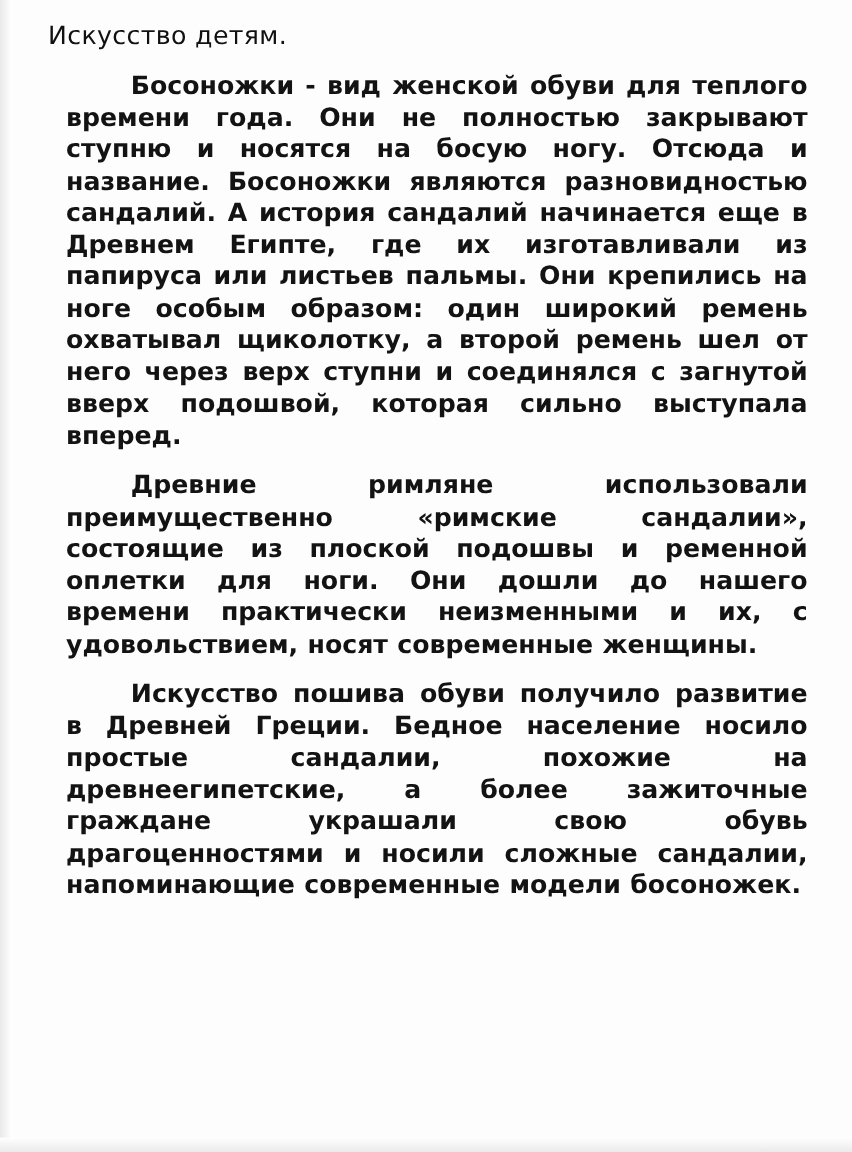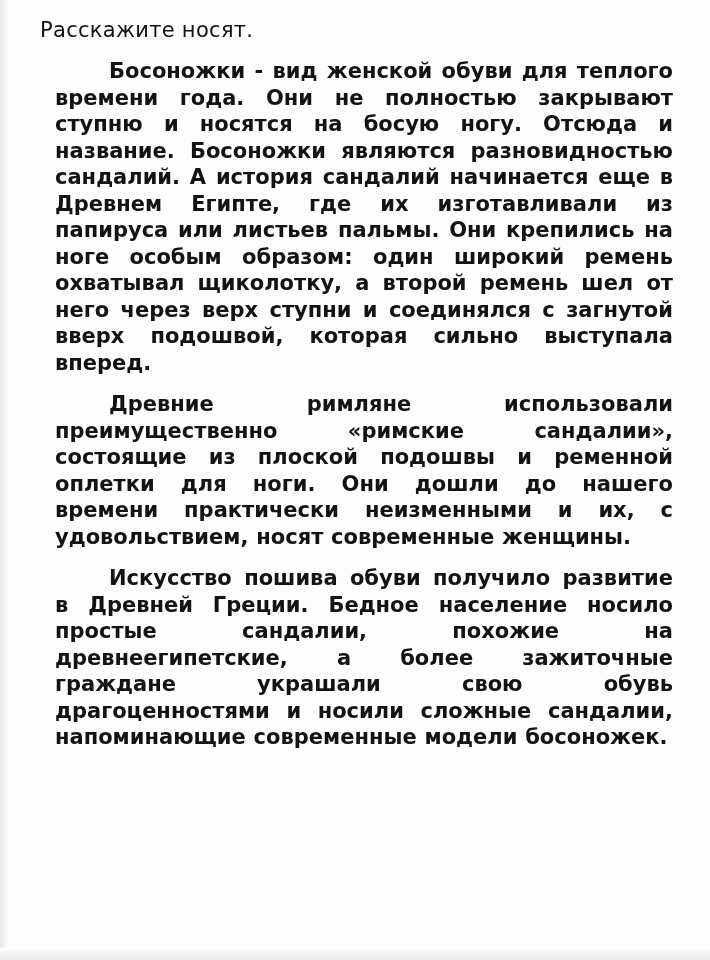--- a/index.html
+++ b/index.html
@@ -85,21 +85,21 @@
     white-space: nowrap;
     user-select: none;
   }
 </style>
 </head>
 <body>
 
 <div id="page">
 
   <div id="content">
-    <h1 class="doc-title">Расскажите носят.</h1>
+    <h1 class="doc-title">Искусство детям.</h1>
 
     <p class="doc-paragraph">Босоножки - вид женской обуви для теплого времени года. Они не полностью закрывают ступню и носятся на босую ногу. Отсюда и название. Босоножки являются разновидностью сандалий. А история сандалий начинается еще в Древнем Египте, где их изготавливали из папируса или листьев пальмы. Они крепились на ноге особым образом: один широкий ремень охватывал щиколотку, а второй ремень шел от него через верх ступни и соединялся с загнутой вверх подошвой, которая сильно выступала вперед.</p>
 
     <p class="doc-paragraph">Древние римляне использовали преимущественно «римские сандалии», состоящие из плоской подошвы и ременной оплетки для ноги. Они дошли до нашего времени практически неизменными и их, с удовольствием, носят современные женщины.</p>
 
     <p class="doc-paragraph">Искусство пошива обуви получило развитие в Древней Греции. Бедное население носило простые сандалии, похожие на древнеегипетские, а более зажиточные граждане украшали свою обувь драгоценностями и носили сложные сандалии, напоминающие современные модели босоножек.</p>
   </div>
 
 
 </div>

